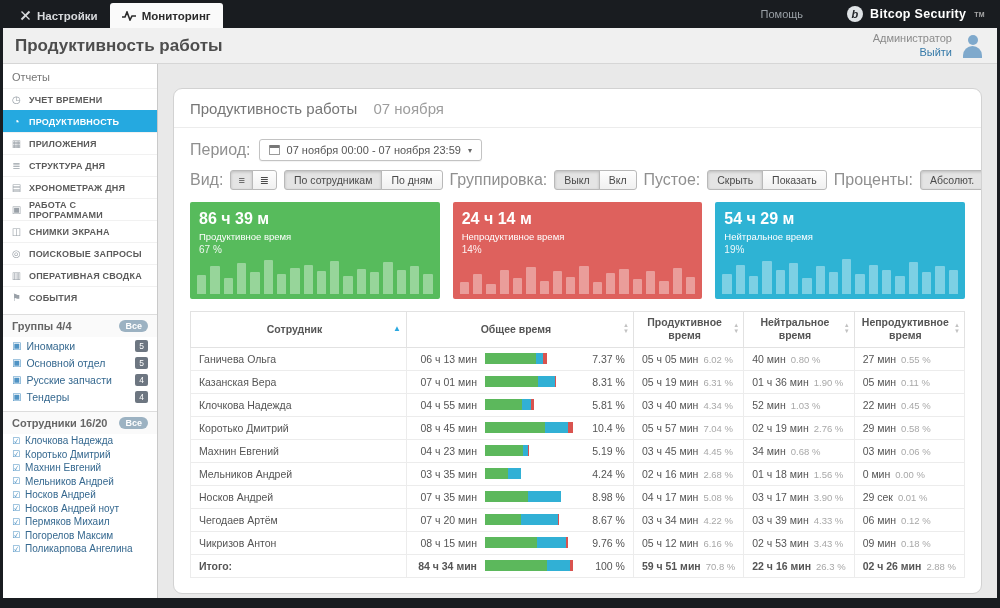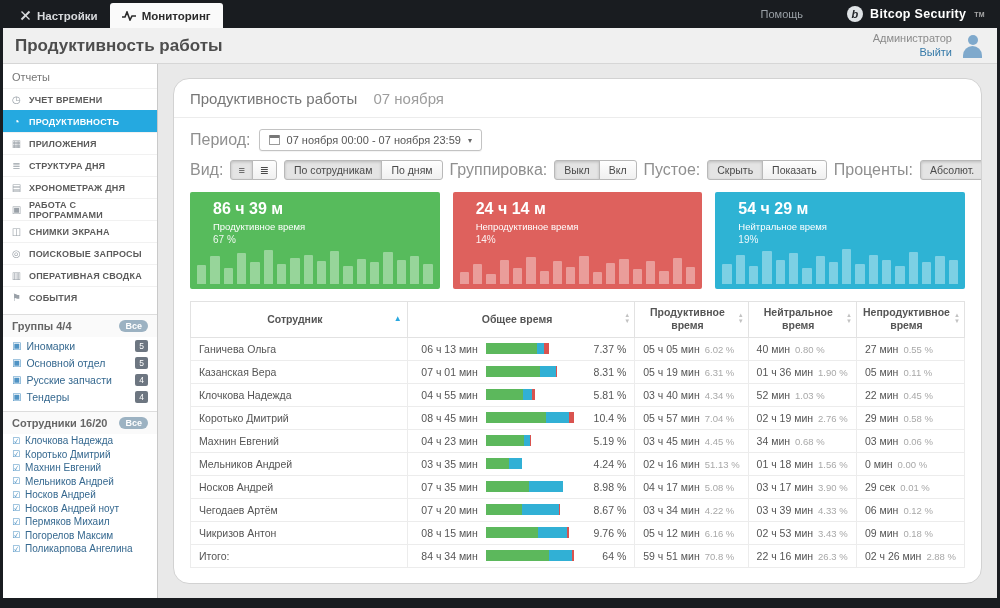--- a/index.html
+++ b/index.html
@@ -34,37 +34,37 @@
 .nav-item.active .nav-ico{color:#fff}
 .side-subheader{display:flex;align-items:center;justify-content:space-between;padding:5px 9px;margin-top:6px;border-top:1px solid #ddd;font-size:11px;font-weight:bold;color:#666;background:#fafafa}
 .badge-all{background:#9cb2c2;color:#fff;font-size:9px;font-weight:bold;padding:1px 6px;border-radius:8px;cursor:pointer}
 .group-item{display:flex;align-items:center;gap:5px;height:17px;padding:0 9px;font-size:10.5px;color:#35688f;cursor:pointer}
 .group-ico{font-size:10px;color:#4f93c4;flex:none}
 .group-label{flex:1;white-space:nowrap;overflow:hidden;text-overflow:ellipsis}
 .count-badge{background:#6d7681;color:#fff;font-size:8.5px;padding:1px 4px;border-radius:2px}
 .emp-item{display:flex;align-items:center;gap:5px;height:13.5px;padding:0 9px;font-size:10px;color:#35688f;cursor:pointer;white-space:nowrap;overflow:hidden}
 .emp-ico{font-size:9px;color:#4f93c4;flex:none}
 .main{flex:1;min-width:0;overflow:hidden}
-.panel{margin:14px 15px 0;height:506px;background:#fff;border:1px solid #d2d2d2;border-radius:16px;overflow:hidden}
+.panel{margin:24px 15px 0;height:506px;background:#fff;border:1px solid #d2d2d2;border-radius:9px;overflow:hidden}
 .panel-title{padding:11px 16px 10px;font-size:15px;color:#767676;border-bottom:1px solid #ececec}
 .title-date{margin-left:12px;color:#9d9d9d}
 .period-row{display:flex;align-items:center;gap:8px;margin:11px 16px 0}
 .ctl-label{font-size:16px;color:#8f8f8f}
 .period-btn{display:inline-flex;align-items:center;gap:7px;padding:4px 9px;background:#fff;border:1px solid #c3c3c3;border-radius:3px;font-size:11px;color:#555;cursor:pointer;box-shadow:0 1px 1px rgba(0,0,0,.05);font-family:inherit}
 .cal-icon{width:11px;height:10px;border:1px solid #9a9a9a;border-top:3px solid #777;border-radius:1px;display:inline-block}
 .caret{font-size:8px;color:#666}
 .controls-row{display:flex;align-items:center;gap:7px;margin:9px 16px 0;white-space:nowrap}
 .btn-group{display:inline-flex}
 .btn{font-family:inherit;font-size:10.5px;color:#4a4a4a;padding:3px 9px;background:linear-gradient(#fefefe,#f0f0f0);border:1px solid #b9b9b9;cursor:pointer;margin-left:-1px}
 .btn-group .btn:first-child{margin-left:0;border-radius:3px 0 0 3px}
 .btn-group .btn:last-child{border-radius:0 3px 3px 0}
 .btn.active{background:#e4e4e4;box-shadow:inset 0 1px 3px rgba(0,0,0,.18)}
 .icon-btn{padding:2px 7px;font-size:11px;line-height:1.3}
 .cards{display:flex;gap:13px;margin:12px 16px 0;height:97px}
-.card{flex:1;position:relative;border-radius:2px;color:#fff;padding:8px 23px;overflow:hidden}
+.card{flex:1;position:relative;border-radius:2px;color:#fff;padding:8px 9px;overflow:hidden}
 .card-value{font-size:16px;font-weight:bold}
 .card-label{font-size:9.5px;margin-top:3px}
 .card-pct{font-size:10px;opacity:.9;margin-top:2px}
 .spark{position:absolute;left:7px;right:7px;bottom:5px;height:40px;display:flex;align-items:flex-end;gap:4px}
 .spark i{flex:1;background:rgba(255,255,255,.38);border-radius:1px 1px 0 0}
 .table-wrap{margin:12px 16px 0}
 table.ptable{width:100%;border-collapse:collapse;border:1px solid #ddd}
 .ptable th{position:relative;border:1px solid #e2e2e2;font-size:10.5px;color:#555;padding:4px 14px 4px 6px;height:34px;text-align:center;vertical-align:middle;line-height:1.25;font-weight:bold;cursor:pointer}
 .sort-asc{position:absolute;right:5px;top:50%;transform:translateY(-50%);color:#29a8e0;font-size:8px}
 .sort-both{position:absolute;right:4px;top:50%;transform:translateY(-50%);color:#c2c2c2;font-size:6px;line-height:.95;text-align:center}
@@ -72,21 +72,21 @@
 .cell-name{text-align:left;padding-left:10px}
 .total-wrap{display:flex;align-items:center}
 .t-time{width:62px;text-align:right;flex:none}
 .track{flex:1;margin:0 8px;height:11px}
 .bar{height:11px;display:flex;min-width:2px}
 .bar i{display:block;height:11px}
 .t-pct{width:44px;text-align:right;flex:none}
 .cell-stat{padding-right:9px;white-space:nowrap}
 .cell-stat .pct{color:#a8a8a8;font-size:9.5px;margin-left:5px}
 .total-row td{border-top:1px solid #d5d5d5}
-.total-row .cell-name,.total-row .t-time,.total-row .val{font-weight:normal}
+.total-row .cell-name,.total-row .t-time,.total-row .val{font-weight:bold}
 .footer{height:10px;background:#191c20;flex:none}
 </style>
 </head>
 <body>
 
 <div class="app">
 
   <div class="topbar">
     <div class="tabs">
       <div class="tab">
@@ -490,21 +490,21 @@
                       <div class="track">
                         <div class="bar" style="width: 41%;">
                           <i class="seg" style="width: 63%; background: rgb(92, 184, 92);"></i>
                           <i class="seg" style="width: 37%; background: rgb(49, 176, 213);"></i>
                           <i class="seg" style="width: 0%; background: rgb(217, 83, 79);"></i>
                         </div>
                       </div>
                       <span class="t-pct">4.24 %</span>
                     </div>
                   </td>
-                  <td class="cell-stat"><span class="val">02 ч 16 мин</span><span class="pct">51.13 %</span></td>
+                  <td class="cell-stat"><span class="val">02 ч 16 мин</span><span class="pct">2.68 %</span></td>
                   <td class="cell-stat"><span class="val">01 ч 18 мин</span><span class="pct">1.56 %</span></td>
                   <td class="cell-stat"><span class="val">0 мин</span><span class="pct">0.00 %</span></td>
                 </tr>
                 <tr>
                   <td class="cell-name">Носков Андрей</td>
                   <td class="cell-total">
                     <div class="total-wrap">
                       <span class="t-time">07 ч 35 мин</span>
                       <div class="track">
                         <div class="bar" style="width: 87%;">
@@ -563,21 +563,21 @@
                   <td class="cell-total">
                     <div class="total-wrap">
                       <span class="t-time">84 ч 34 мин</span>
                       <div class="track">
                         <div class="bar" style="width: 100%;">
                           <i class="seg" style="width: 71%; background: rgb(92, 184, 92);"></i>
                           <i class="seg" style="width: 26%; background: rgb(49, 176, 213);"></i>
                           <i class="seg" style="width: 3%; background: rgb(217, 83, 79);"></i>
                         </div>
                       </div>
-                      <span class="t-pct">64 %</span>
+                      <span class="t-pct">100 %</span>
                     </div>
                   </td>
                   <td class="cell-stat"><span class="val">59 ч 51 мин</span><span class="pct">70.8 %</span></td>
                   <td class="cell-stat"><span class="val">22 ч 16 мин</span><span class="pct">26.3 %</span></td>
                   <td class="cell-stat"><span class="val">02 ч 26 мин</span><span class="pct">2.88 %</span></td>
                 </tr>
               </tbody>
             </table>
           </div>
 

